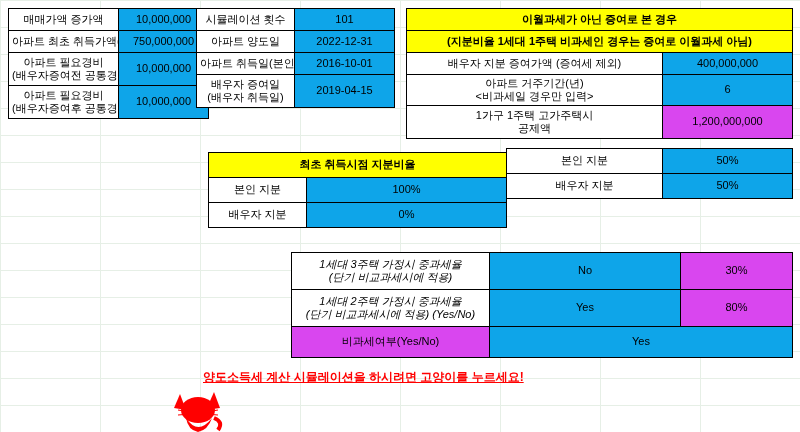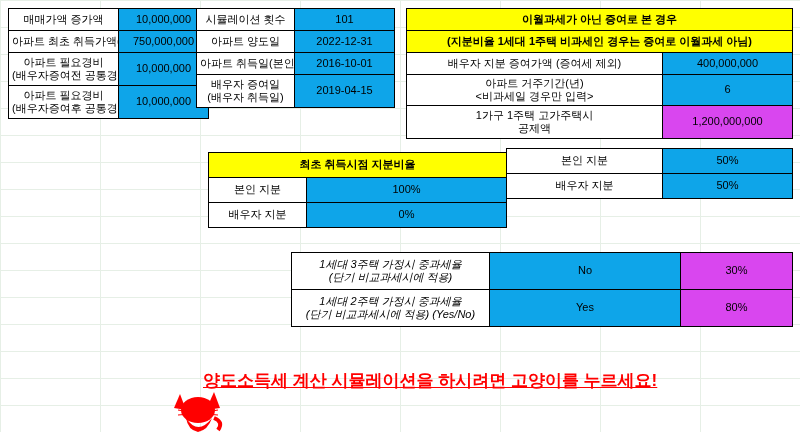--- a/index.html
+++ b/index.html
@@ -44,21 +44,21 @@
   .two-line{white-space:normal;line-height:1.15;}
   .left{text-align:left;padding-left:5px;font-style:italic;}
   .big{font-size:17px;}
   .mid{font-size:13px;}
 
   
   .cat-link{
     position:absolute;
     left:203px;top:369px;
     color:#ff0000;
-    font-size:17px;
+    font-size:12px;
     font-weight:bold;
     text-decoration:underline;
     white-space:nowrap;
   }
   
   .cat{
     position:absolute;left:172px;top:388px;width:52px;height:44px;
   }
 </style>
 </head>
@@ -192,20 +192,24 @@
       <tr>
         <td class="lbl left two-line" style="height:34px">1세대 3주택 가정시 중과세율<br>(단기 비교과세시에 적용)</td>
         <td class="red mid">No</td>
         <td class="white num-right">30%</td>
       </tr>
       <tr>
         <td class="lbl left two-line" style="height:34px">1세대 2주택 가정시 중과세율<br>(단기 비교과세시에 적용) (Yes/No)</td>
         <td class="red mid">Yes</td>
         <td class="white num-right">80%</td>
       </tr>
+      <tr>
+        <td class="white big" style="height:28px">비과세여부(Yes/No)</td>
+        <td class="red big" colspan="2">Yes</td>
+      </tr>
     </tbody>
   </table>
 
   <div class="cat-link">양도소득세 계산 시뮬레이션을 하시려면 고양이를 누르세요!</div>
 
   <div class="cat">
     <svg viewBox="0 0 52 44" width="52" height="44" aria-hidden="true">
 
       <path d="M8 6 L14 22 L2 20 Z" fill="#ff0000"></path>
       <path d="M42 4 L48 20 L34 22 Z" fill="#ff0000"></path>

